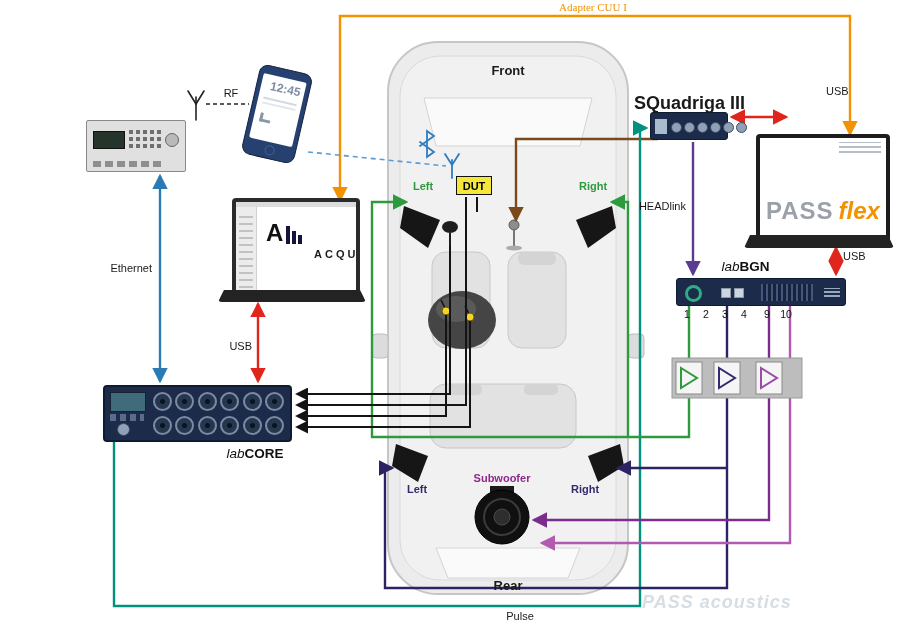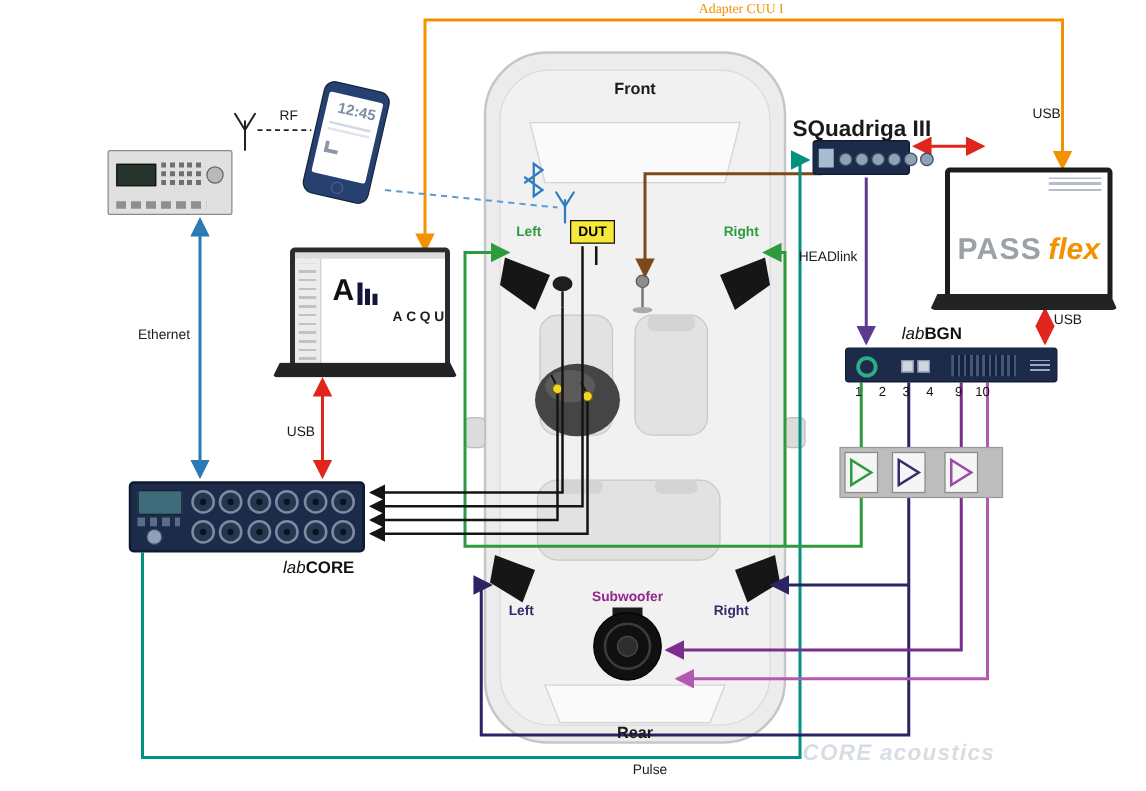--- a/index.html
+++ b/index.html
@@ -69,21 +69,21 @@
   .la-bars span{display:block;width:4px;background:#14143c;margin-right:2px;}
   .la-word{font-weight:bold;font-size:11px;letter-spacing:3px;color:#1c1c1c;margin-top:4px;margin-left:48px;}
   .la-base,.lp-base{position:absolute;left:0;bottom:0;background:#232323;
     clip-path:polygon(4% 0,96% 0,100% 100%,0 100%);border-radius:0 0 4px 4px;}
   .la-base{width:148px;height:12px;}
   .laptop-pass{left:744px;top:134px;width:150px;height:114px;}
   .lp-screen{position:absolute;left:12px;top:0;width:126px;height:100px;background:#1d1d1d;border-radius:4px;padding:4px;}
   .lp-display{position:relative;width:100%;height:100%;background:#fff;overflow:hidden;}
   .lp-menubar{position:absolute;top:4px;right:5px;width:42px;height:11px;
     background:repeating-linear-gradient(0deg,#b5bec7 0 2px,#fff 2px 5px);}
-  .lp-brand{position:absolute;left:6px;bottom:24px;text-align:right;}
+  .lp-brand{position:absolute;left:6px;bottom:13px;text-align:right;}
   .lp-pass{color:#9aa1a8;font-weight:bold;font-size:24px;letter-spacing:1px;}
   .lp-flex{color:#f39200;font-weight:bold;font-style:italic;font-size:24px;margin-left:5px;}
   .lp-base{width:150px;height:13px;}
 
   
   .labcore{left:103px;top:385px;width:189px;height:57px;background:#1c2b4a;border:2px solid #0e1b33;border-radius:4px;}
   .lc-screen{position:absolute;left:5px;top:5px;width:34px;height:18px;background:#3f6b7a;border:1px solid #16242e;}
   .lc-btns{position:absolute;left:5px;top:27px;width:34px;height:7px;background:repeating-linear-gradient(90deg,#5a6c8a 0 6px,transparent 6px 10px);}
   .lc-knob{position:absolute;left:12px;bottom:4px;width:11px;height:11px;border-radius:50%;background:#8fa0b8;border:1px solid #3a4a66;}
   .lc-grid{position:absolute;left:46px;top:3px;right:4px;bottom:3px;display:grid;grid-template-columns:repeat(6,1fr);grid-template-rows:repeat(2,1fr);place-items:center;}
@@ -102,21 +102,21 @@
   .squadriga{left:650px;top:112px;width:78px;height:28px;background:#1c2b4a;border:1px solid #0e1b33;border-radius:3px;}
   .sq-screen{position:absolute;left:4px;top:6px;width:12px;height:15px;background:#a8bcd0;}
   .sq-knobs{position:absolute;left:20px;top:9px;display:flex;gap:2px;}
   .sq-knobs span{display:block;width:9px;height:9px;border-radius:50%;background:#90a0b5;border:1px solid #3a4a66;}
 </style>
 </head>
 <body>
 
 <div class="canvas">
 
-  <div class="watermark">CORE acoustics</div>
+  <div class="watermark">PASS acoustics</div>
 
   <svg class="layer" width="917" height="633" viewBox="0 0 917 633">
     <defs>
       <marker id="mk-orange" viewBox="0 0 10 10" refX="8.5" refY="5" markerWidth="6.5" markerHeight="6.5" orient="auto-start-reverse">
           <path d="M0,0L10,5L0,10Z" fill="#f39200"></path>
         </marker>
       <marker id="mk-red" viewBox="0 0 10 10" refX="8.5" refY="5" markerWidth="6.5" markerHeight="6.5" orient="auto-start-reverse">
           <path d="M0,0L10,5L0,10Z" fill="#e0251d"></path>
         </marker>
       <marker id="mk-blue" viewBox="0 0 10 10" refX="8.5" refY="5" markerWidth="6.5" markerHeight="6.5" orient="auto-start-reverse">

